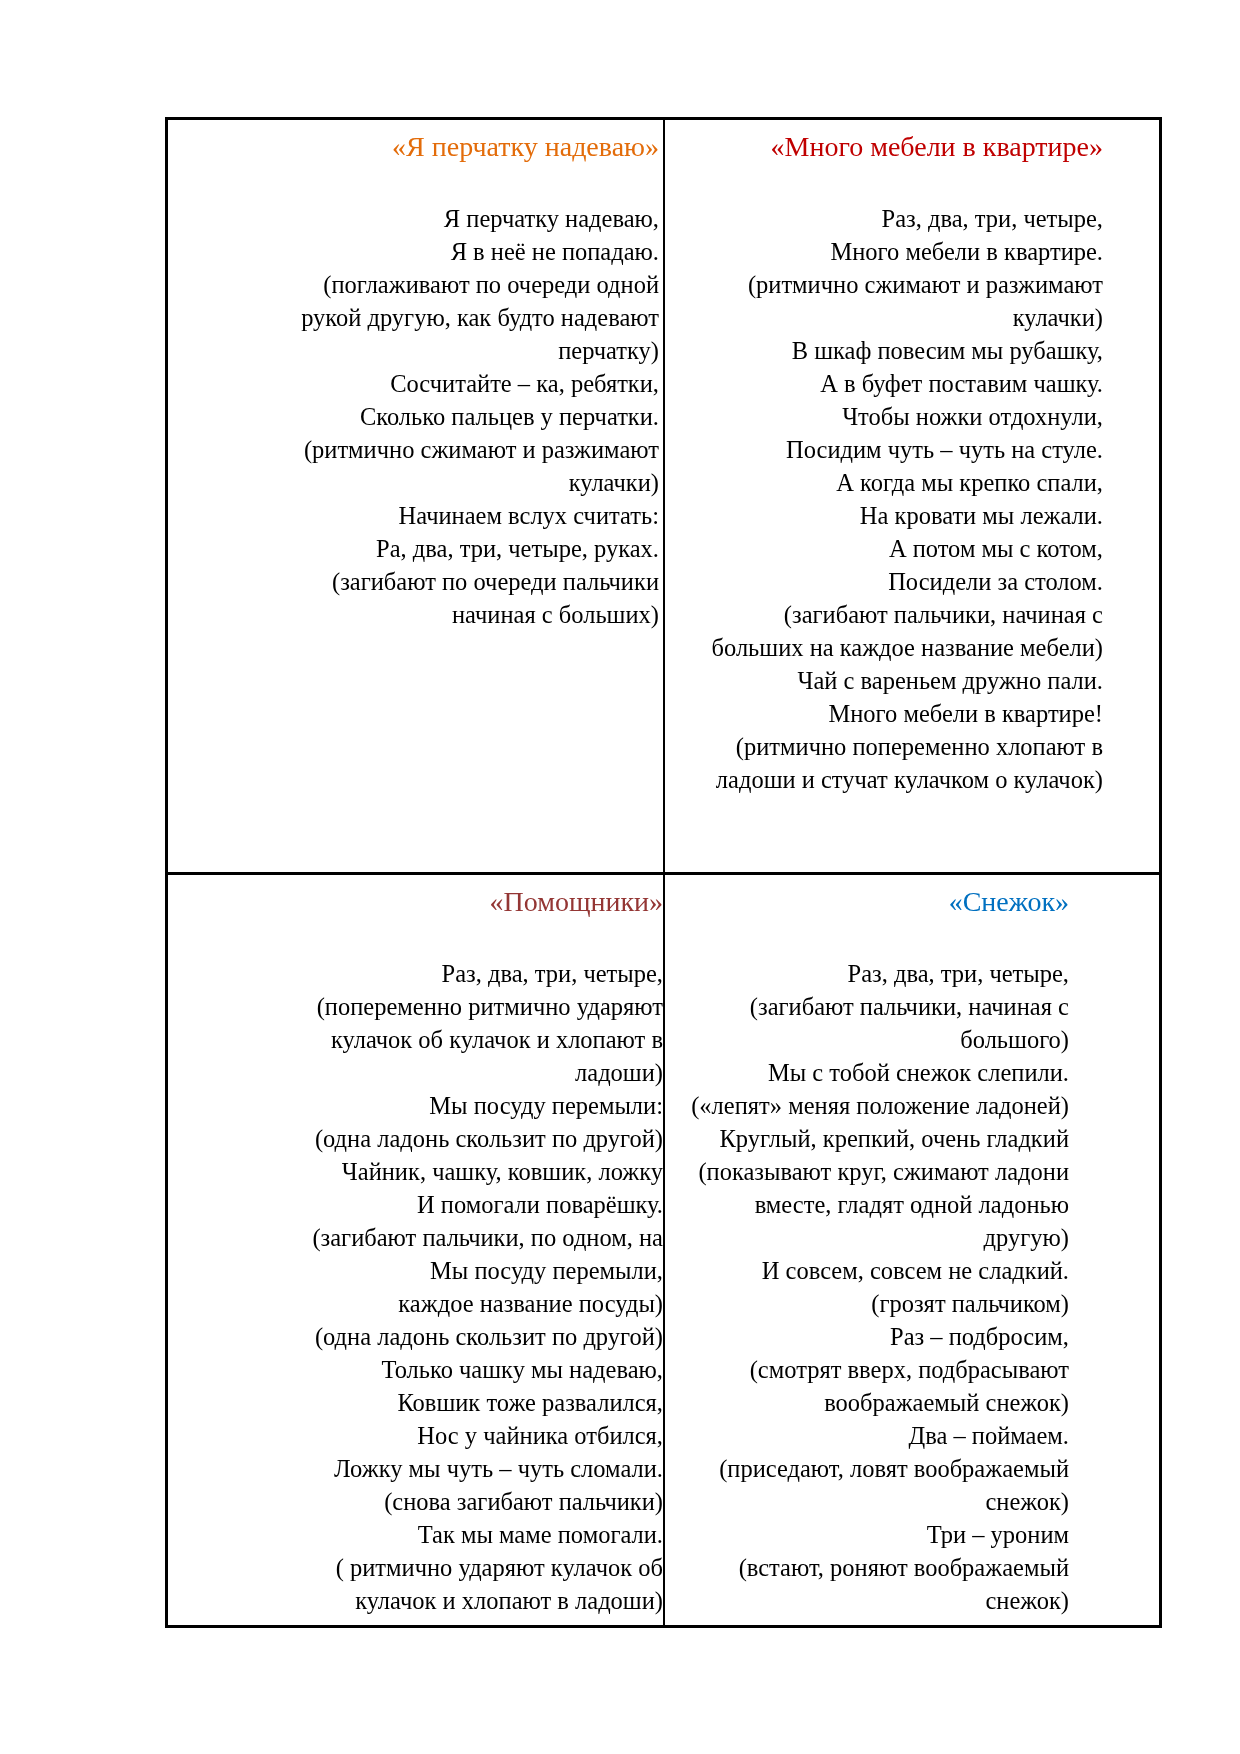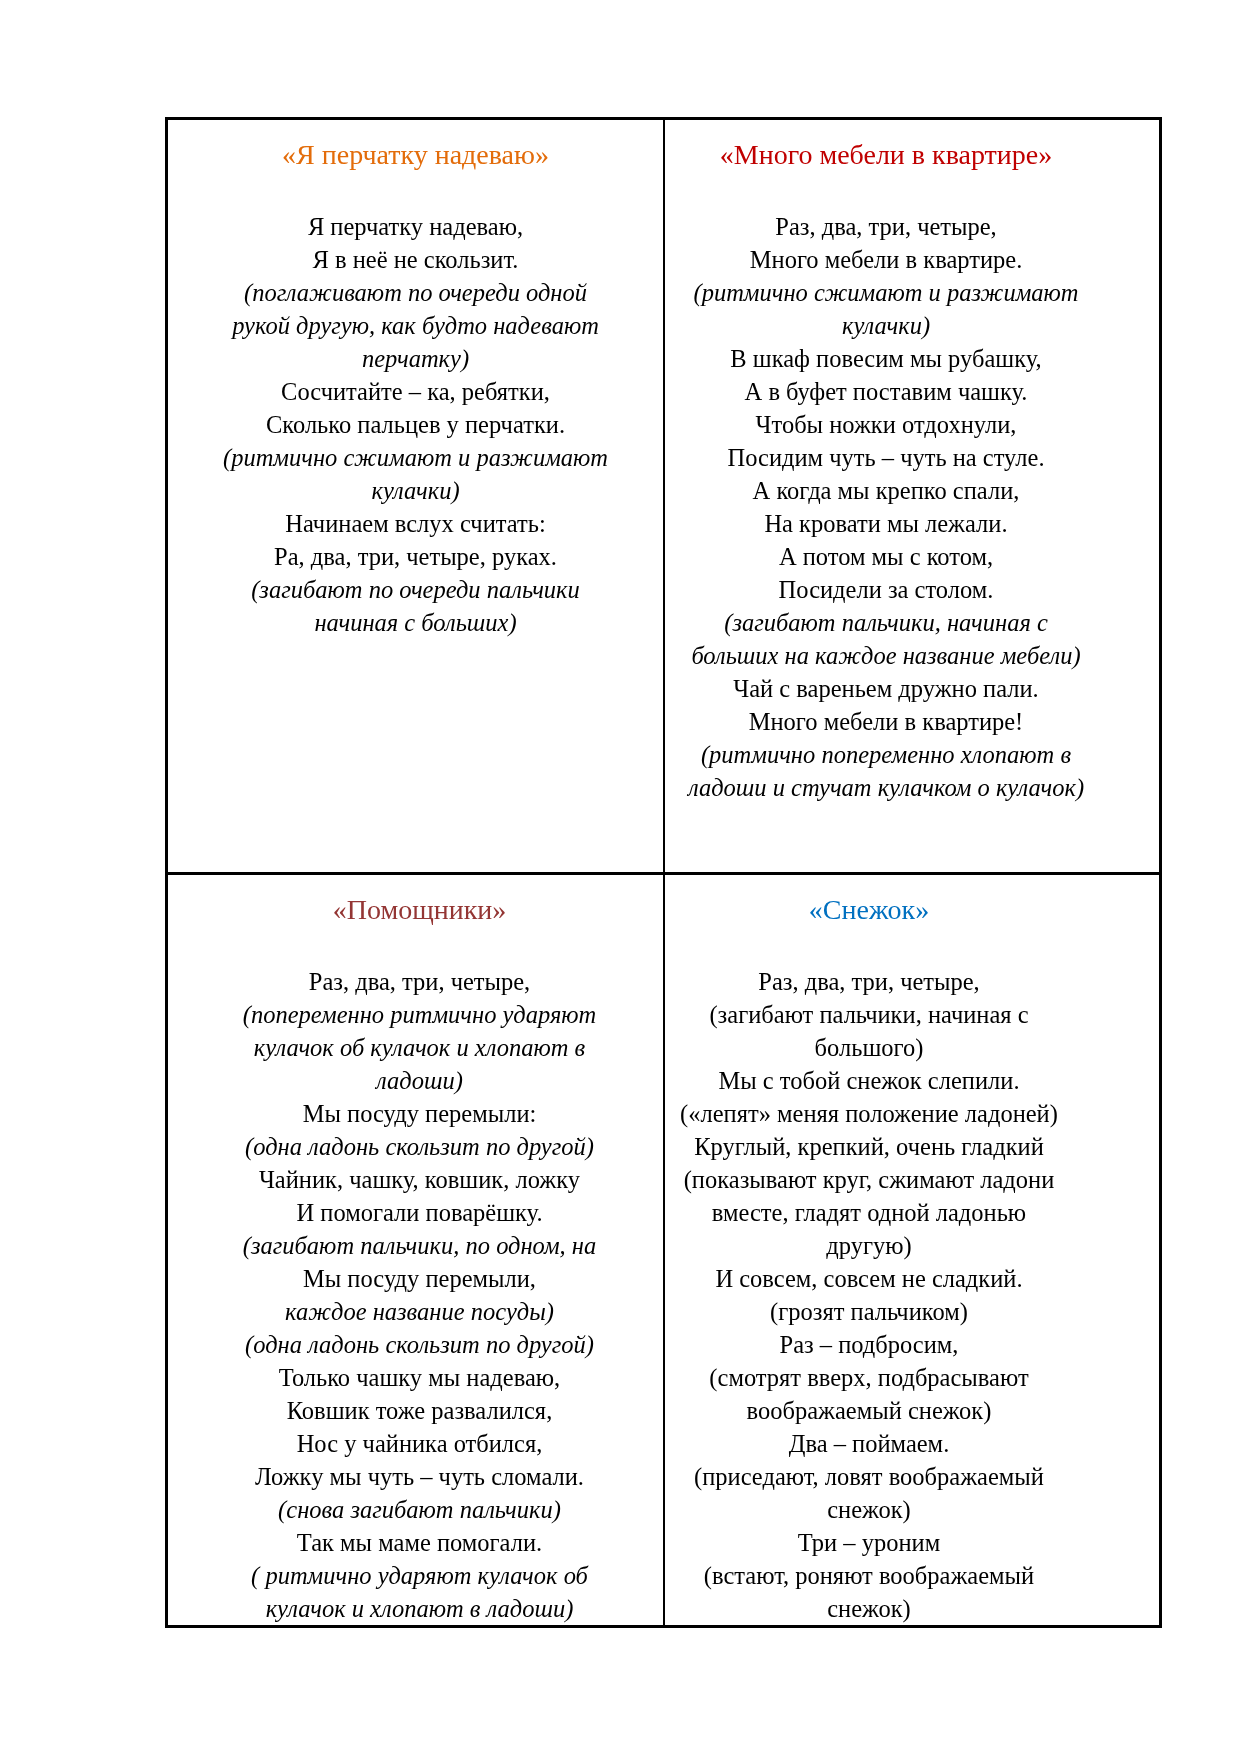--- a/index.html
+++ b/index.html
@@ -6,44 +6,44 @@
   body { width: 1240px; height: 1754px; position: relative; overflow: hidden;
          font-family: "Liberation Serif", "DejaVu Serif", serif; color: #000; }
   .page { position: absolute; left: 0; top: 0; width: 1240px; height: 1754px; background: #fff; }
   .grid {
     position: absolute; left: 165px; top: 117px;
     width: 997px; height: 1511px;
     border: 3px solid #000; box-sizing: border-box;
   }
   .vline { position: absolute; left: 495px; top: 0; bottom: 0; width: 2px; background: #000; }
   .hline { position: absolute; left: 0; right: 0; top: 752px; height: 3px; background: #000; }
-  .cell { position: absolute; box-sizing: border-box; text-align: center; padding: 16px 4px; }
+  .cell { position: absolute; box-sizing: border-box; text-align: right; padding: 8px 4px; }
   .c1 { left: 0; top: 0; width: 495px; height: 752px; }
   .c2 { left: 497px; top: 0; width: 442px; height: 752px; }
   .c3 { left: 4px; top: 755px; width: 495px; height: 750px; }
   .c4 { left: 497px; top: 755px; width: 408px; height: 750px; }
   .title { font-size: 28px; line-height: 34px; margin: 2px 0 0 0; height: 34px; white-space: nowrap; }
   .spacer { height: 38px; }
   .line { font-size: 24.5px; line-height: 33px; white-space: nowrap; }
-  .line.it { font-style: italic; }
+  .line.it { }
 </style>
 </head>
 <body>
 
 <div class="page">
   <div class="grid">
     <div class="vline"></div>
     <div class="hline"></div>
 
     <div class="cell c1">
       <div class="title" style="color: rgb(227, 108, 10);">«Я перчатку надеваю»</div>
       <div class="spacer"></div>
       <div class="lines">
           <div class="line">Я перчатку надеваю,</div>
-          <div class="line">Я в неё не скользит.</div>
+          <div class="line">Я в неё не попадаю.</div>
           <div class="line it">(поглаживают по очереди одной</div>
           <div class="line it">рукой другую, как будто надевают</div>
           <div class="line it">перчатку)</div>
           <div class="line">Сосчитайте – ка, ребятки,</div>
           <div class="line">Сколько пальцев у перчатки.</div>
           <div class="line it">(ритмично сжимают и разжимают</div>
           <div class="line it">кулачки)</div>
           <div class="line">Начинаем вслух считать:</div>
           <div class="line">Ра, два, три, четыре, руках.</div>
           <div class="line it">(загибают по очереди пальчики</div>

